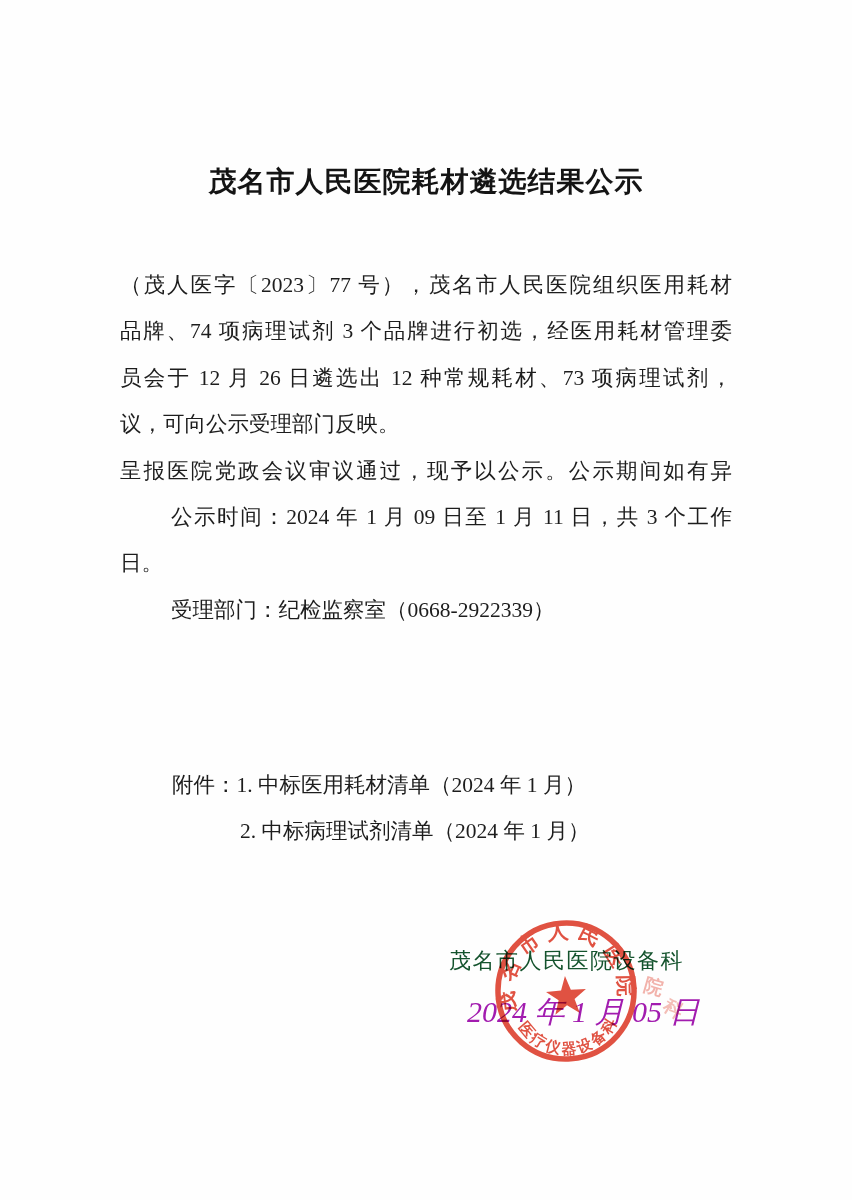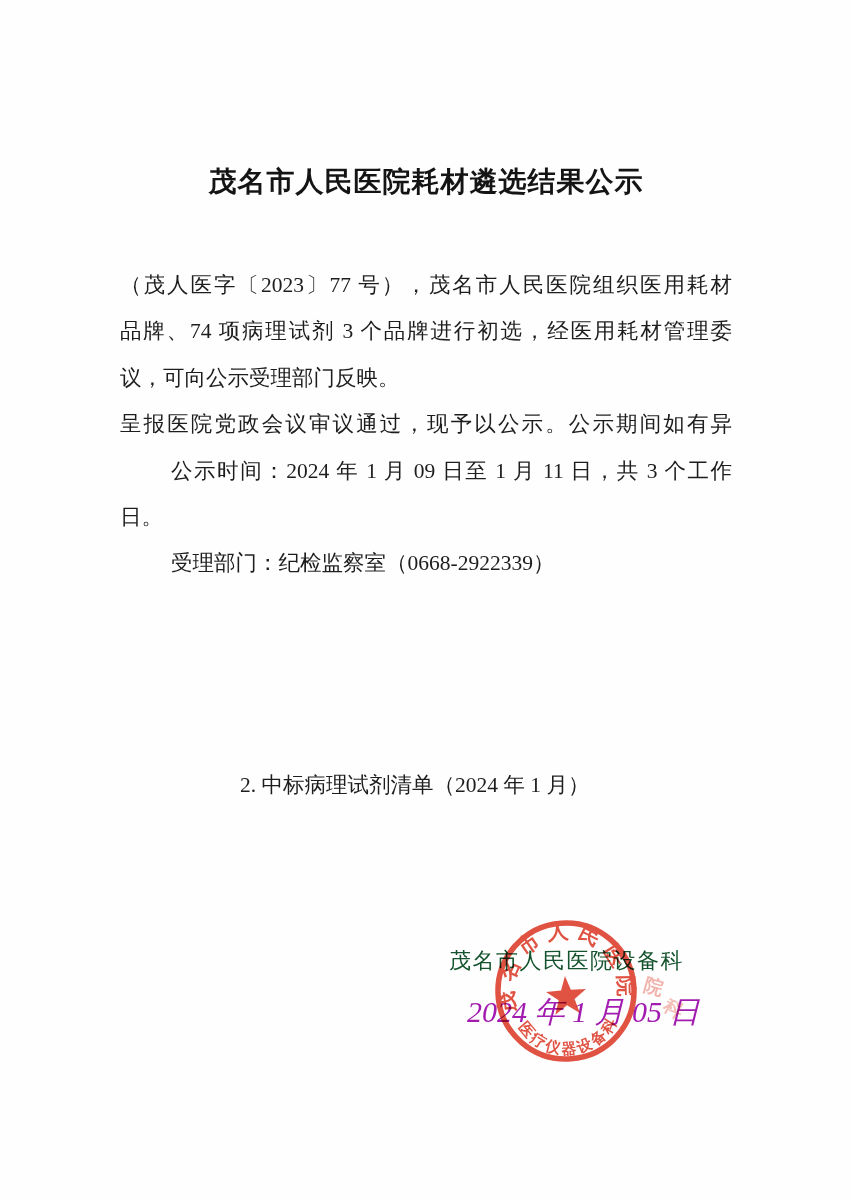--- a/index.html
+++ b/index.html
@@ -70,28 +70,30 @@
 </head>
 <body>
 
 <div class="page">
 
   <div class="doc-title">茂名市人民医院耗材遴选结果公示</div>
 
   <div class="body-block">
     <div class="tline jl">（茂人医字〔2023〕77 号），茂名市人民医院组织医用耗材</div>
     <div class="tline jl">品牌、74 项病理试剂 3 个品牌进行初选，经医用耗材管理委</div>
+    <div class="tline jl">员会于 12 月 26 日遴选出 12 种常规耗材、73 项病理试剂，</div>
     <div class="tline">议，可向公示受理部门反映。</div>
     <div class="tline jl">呈报医院党政会议审议通过，现予以公示。公示期间如有异</div>
     <div class="tline jl indent">公示时间：2024 年 1 月 09 日至 1 月 11 日，共 3 个工作</div>
     <div class="tline">日。</div>
     <div class="tline indent">受理部门：纪检监察室（0668-2922339）</div>
   </div>
 
   <div class="att-block">
+    <div class="tline att-line1">附件：1. 中标医用耗材清单（2024 年 1 月）</div>
     <div class="tline att-line2">2. 中标病理试剂清单（2024 年 1 月）</div>
   </div>
 
   <div class="sig-dept">茂名市人民医院设备科</div>
 
   <div class="sig-date">2024 年 1 月 05 日</div>
 
   <div class="ghost-mark ghost-1">院</div>
   <div class="ghost-mark ghost-2">科</div>
 

